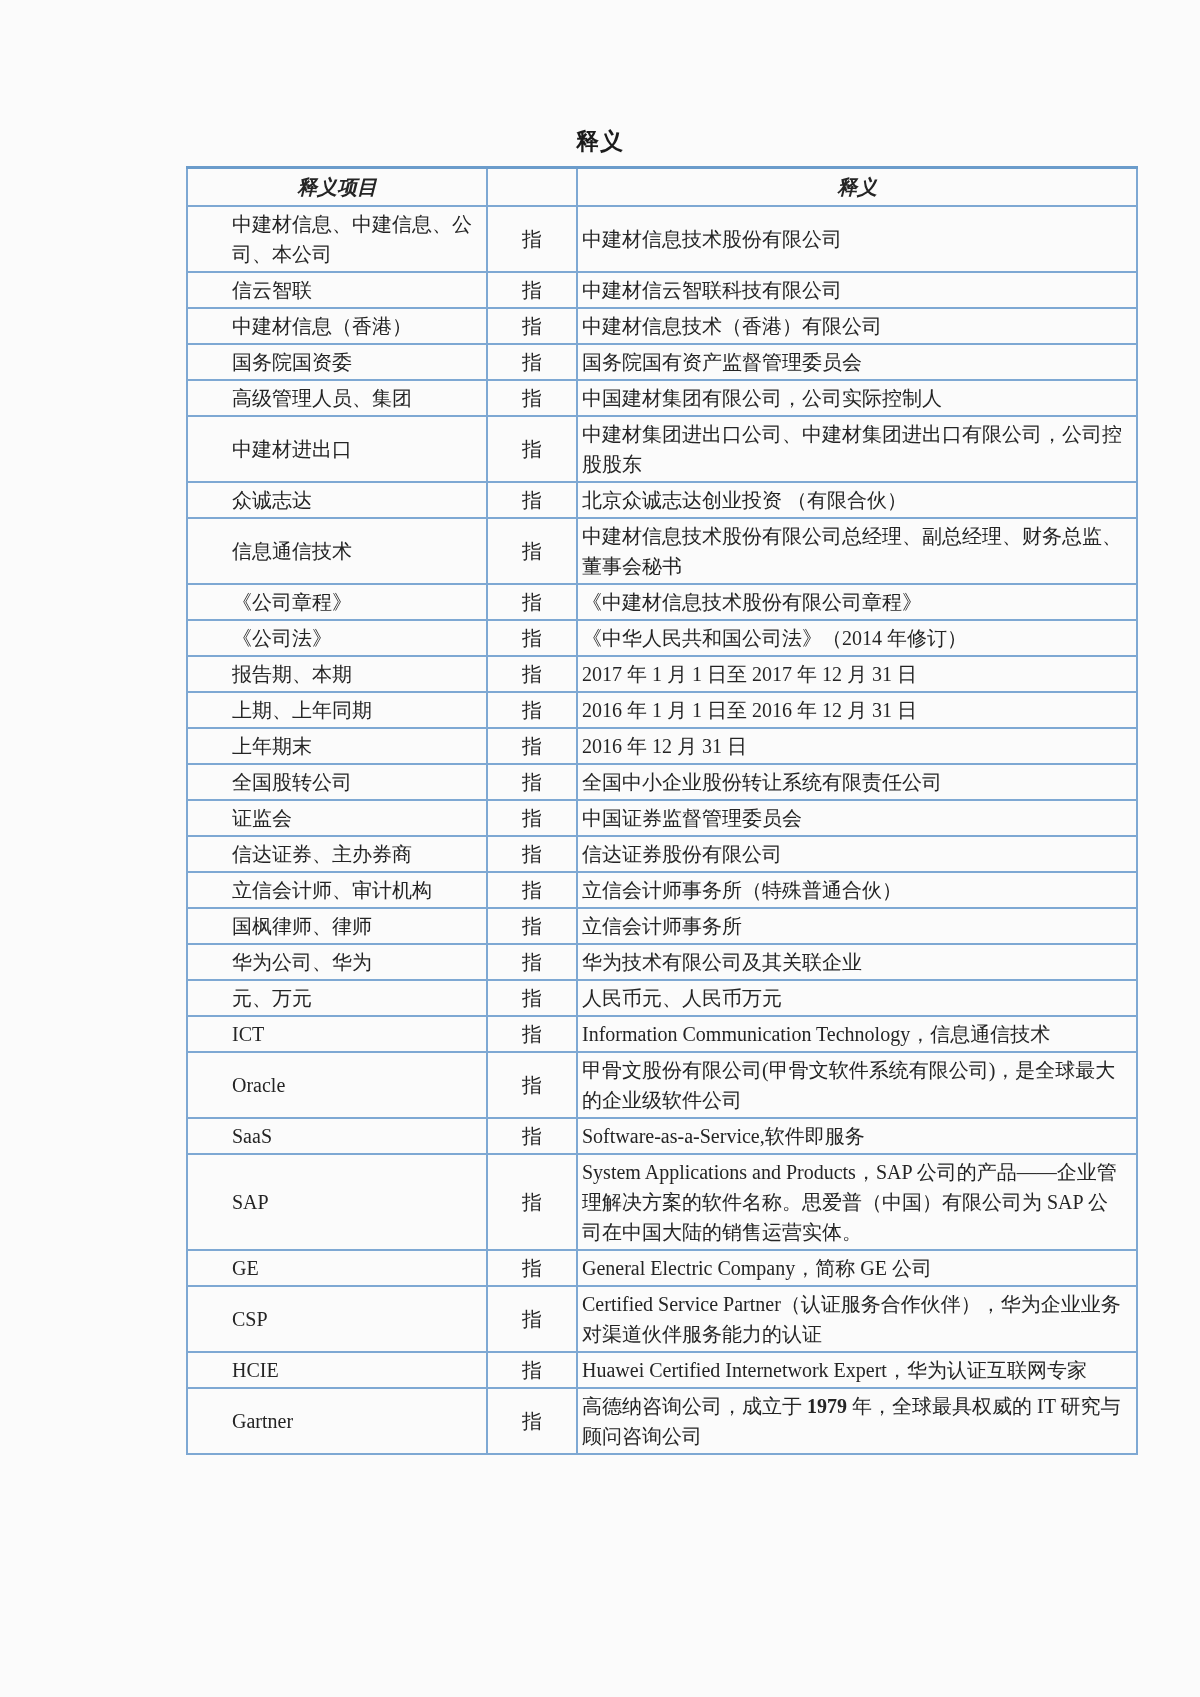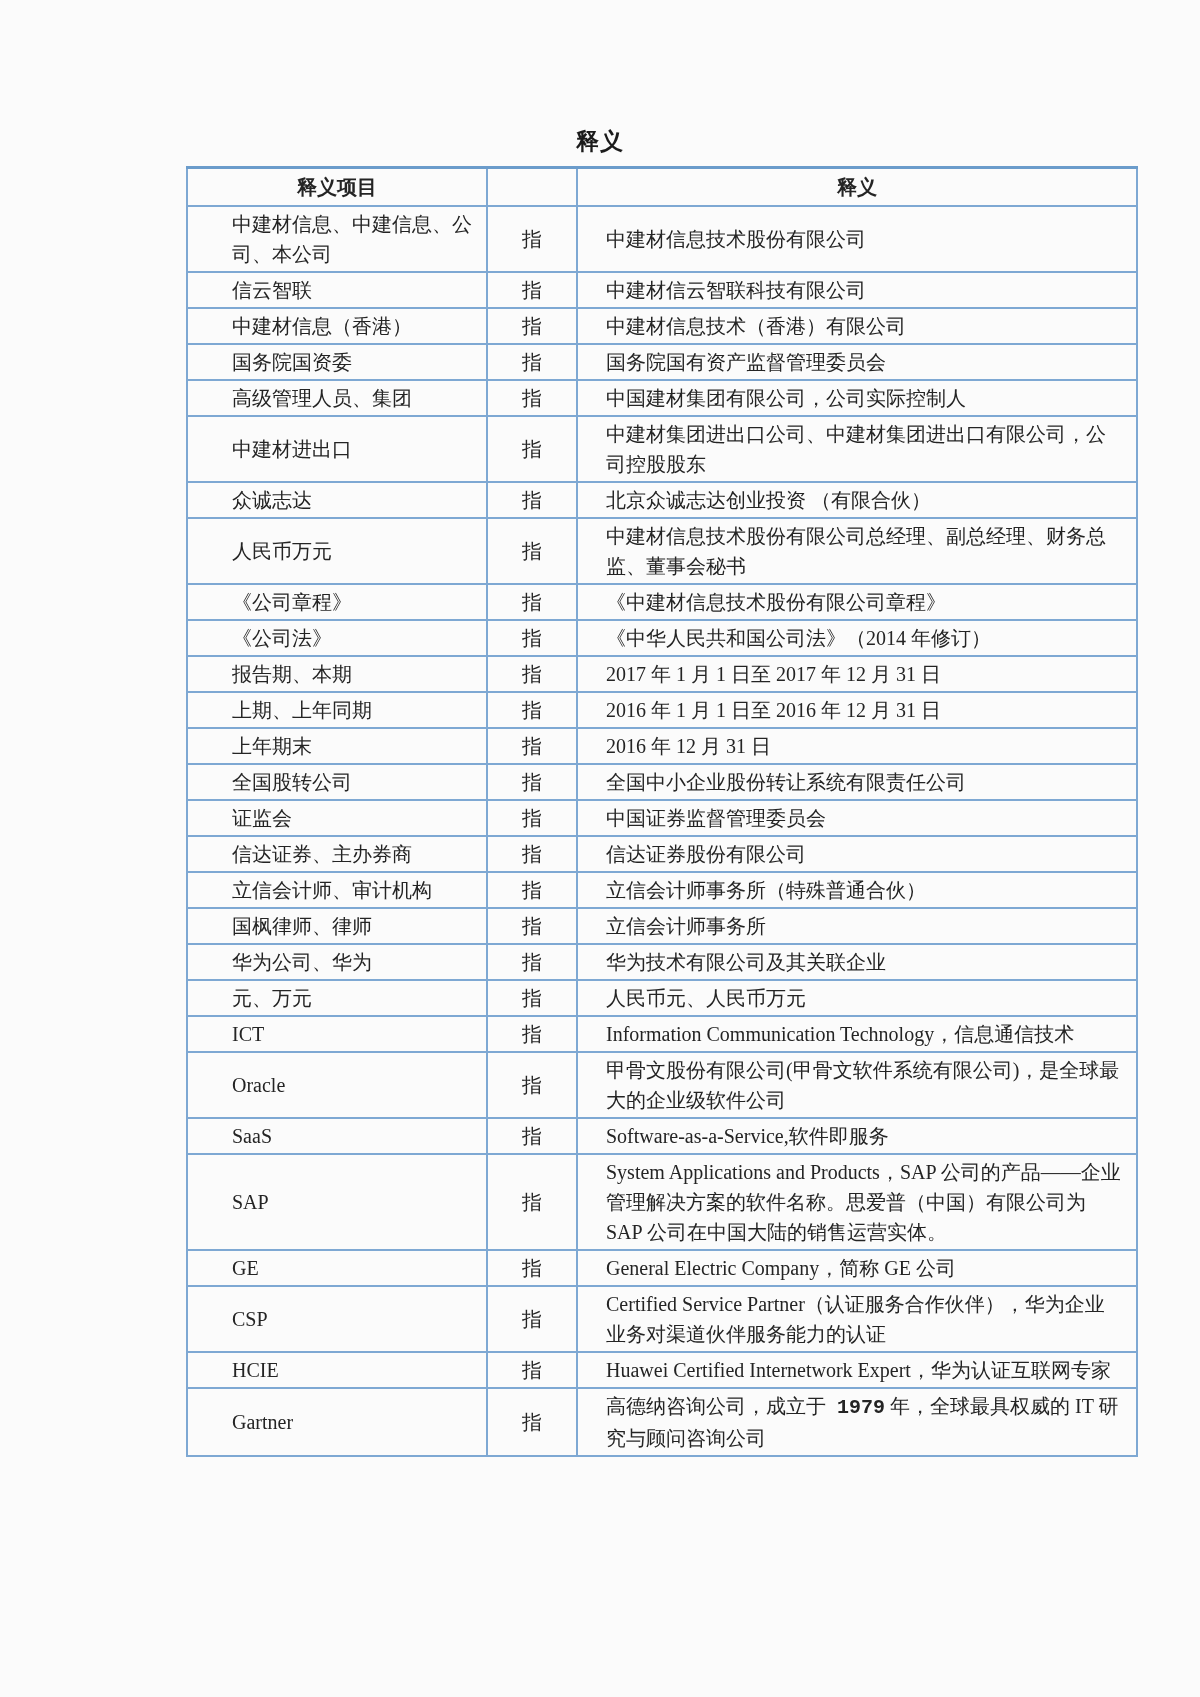--- a/index.html
+++ b/index.html
@@ -36,41 +36,41 @@
     border:2px solid #7ea8d3;
     font-size:20px;
     vertical-align:middle;
   }
   .def-table thead th{
     border-top:3px solid #6b9ccb;
     font-weight:bold;
     text-align:center;
     height:34px;
     padding:1px 4px;
+    font-style:italic;
   }
   .def-table td{
     line-height:30px;
     padding:2px 12px;
   }
   .def-table td.term{
     text-align:left;
     padding-left:44px;
   }
   .def-table td.refers{
     text-align:center;
     padding:2px 0;
   }
   .def-table td.definition{
     text-align:left;
-    padding-left:28px;
+    padding-left:4px;
   }
   .def-table b{
-    font-family:Liberation Mono, monospace;
+    font-family:Liberation Serif, serif;
     font-weight:700;
-    margin-left:6px;
   }
 </style>
 </head>
 <body>
 
 <div class="doc">
   <h1 class="page-title">释义</h1>
 
   <table class="def-table">
     <colgroup>
@@ -115,21 +115,21 @@
           <td class="term">中建材进出口</td>
           <td class="refers">指</td>
           <td class="definition">中建材集团进出口公司、中建材集团进出口有限公司，公司控股股东</td>
         </tr>
         <tr>
           <td class="term">众诚志达</td>
           <td class="refers">指</td>
           <td class="definition">北京众诚志达创业投资 （有限合伙）</td>
         </tr>
         <tr>
-          <td class="term">人民币万元</td>
+          <td class="term">信息通信技术</td>
           <td class="refers">指</td>
           <td class="definition">中建材信息技术股份有限公司总经理、副总经理、财务总监、董事会秘书</td>
         </tr>
         <tr>
           <td class="term">《公司章程》</td>
           <td class="refers">指</td>
           <td class="definition">《中建材信息技术股份有限公司章程》</td>
         </tr>
         <tr>
           <td class="term">《公司法》</td>

